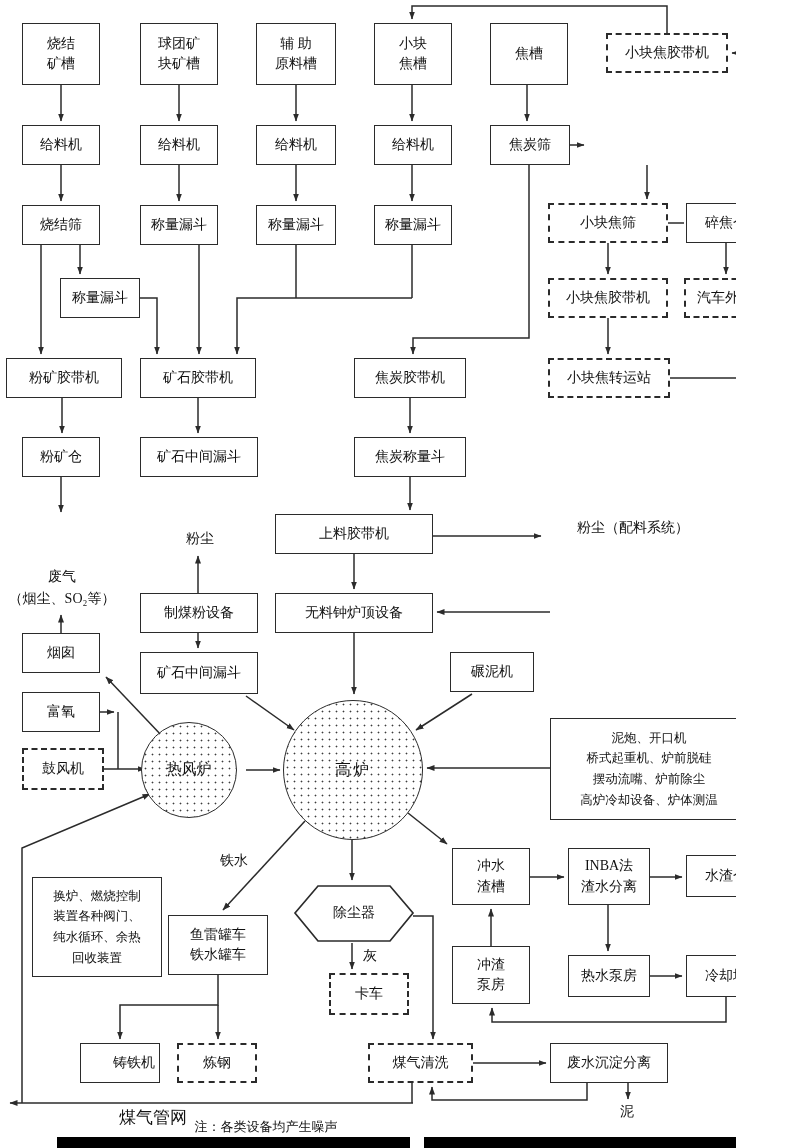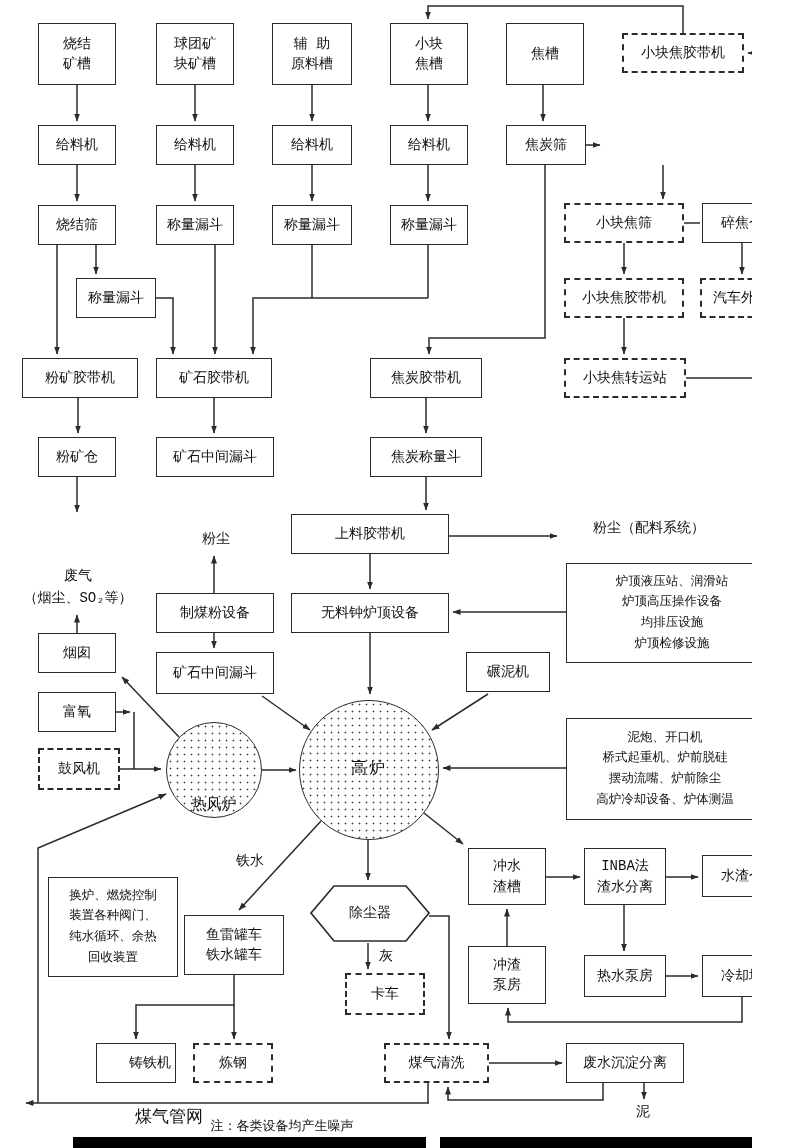--- a/index.html
+++ b/index.html
@@ -1,17 +1,17 @@
 <!DOCTYPE html>
 <html><head>
 <meta charset="utf-8">
 <style>
   html,body{margin:0;padding:0;background:#ffffff;}
   #stage{position:relative;width:736px;height:1148px;background:#ffffff;overflow:hidden;
-         font-family:Liberation Mono, monospace;color:#111;margin-left:16px;}
+         font-family:Liberation Serif, serif;color:#111;}
   #wires{position:absolute;left:0;top:0;z-index:1;}
   .node{position:absolute;z-index:2;box-sizing:border-box;display:flex;align-items:center;
         justify-content:center;text-align:center;background:#fff;font-size:14px;line-height:1.45;}
   .node span{white-space:pre-line;display:block;}
   .box{border:1.7px solid #2b2b2b;}
   .dashed{border:2px dashed #2b2b2b;}
   .circle{border:1.7px solid #2b2b2b;border-radius:50%;background-color:#fff;
           background-image:radial-gradient(#3c3c3c 0.9px,rgba(0,0,0,0) 1.05px);
           background-size:7px 7px;}
   .text{border:none;background:transparent;}
@@ -199,42 +199,36 @@
     <div class="node text tight" style="left: 0px; top: 564px; width: 124px; height: 48px;">
       <span>废气
 （烟尘、SO₂等）</span>
     </div>
     <div class="node box" style="left: 140px; top: 593px; width: 118px; height: 40px;">
       <span>制煤粉设备</span>
     </div>
     <div class="node box" style="left: 275px; top: 593px; width: 158px; height: 40px;">
       <span>无料钟炉顶设备</span>
     </div>
-    <div class="node box small" style="left: 550px; top: 563px; width: 212px; height: 100px;">
-      <span>炉顶液压站、润滑站
-炉顶高压操作设备
-均排压设施
-炉顶检修设施</span>
-    </div>
     <div class="node box" style="left: 22px; top: 633px; width: 78px; height: 40px;">
       <span>烟囱</span>
     </div>
     <div class="node box" style="left: 140px; top: 652px; width: 118px; height: 42px;">
       <span>矿石中间漏斗</span>
     </div>
     <div class="node box" style="left: 450px; top: 652px; width: 84px; height: 40px;">
       <span>碾泥机</span>
     </div>
     <div class="node box" style="left: 22px; top: 692px; width: 78px; height: 40px;">
       <span>富氧</span>
     </div>
     <div class="node dashed" style="left: 22px; top: 748px; width: 82px; height: 42px;">
       <span>鼓风机</span>
     </div>
-    <div class="node circle stove" style="left: 150px; top: 722px; height: 96px; width: 96px; align-items: flex-end;">
+    <div class="node circle stove" style="left: 141px; top: 722px; height: 96px; width: 96px;">
       <span>热风炉</span>
     </div>
     <div class="node circle bf" style="left: 283px; top: 700px; height: 140px; width: 140px;">
       <span>高炉</span>
     </div>
     <div class="node box small" style="left: 550px; top: 718px; width: 198px; height: 102px;">
       <span>泥炮、开口机
 桥式起重机、炉前脱硅
 摆动流嘴、炉前除尘
 高炉冷却设备、炉体测温</span>

